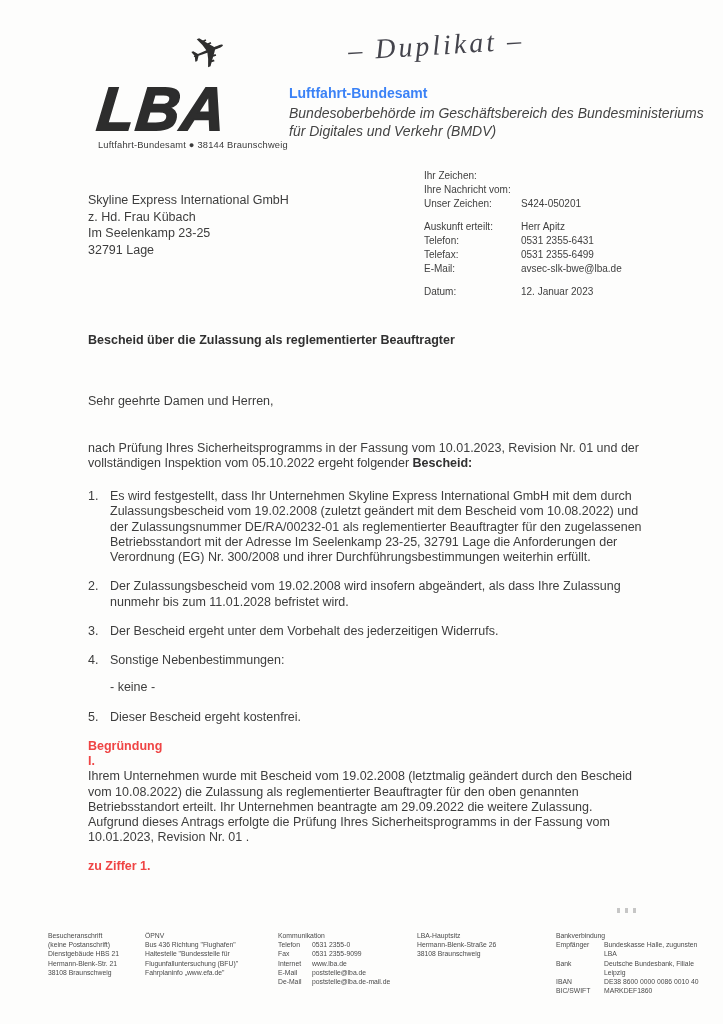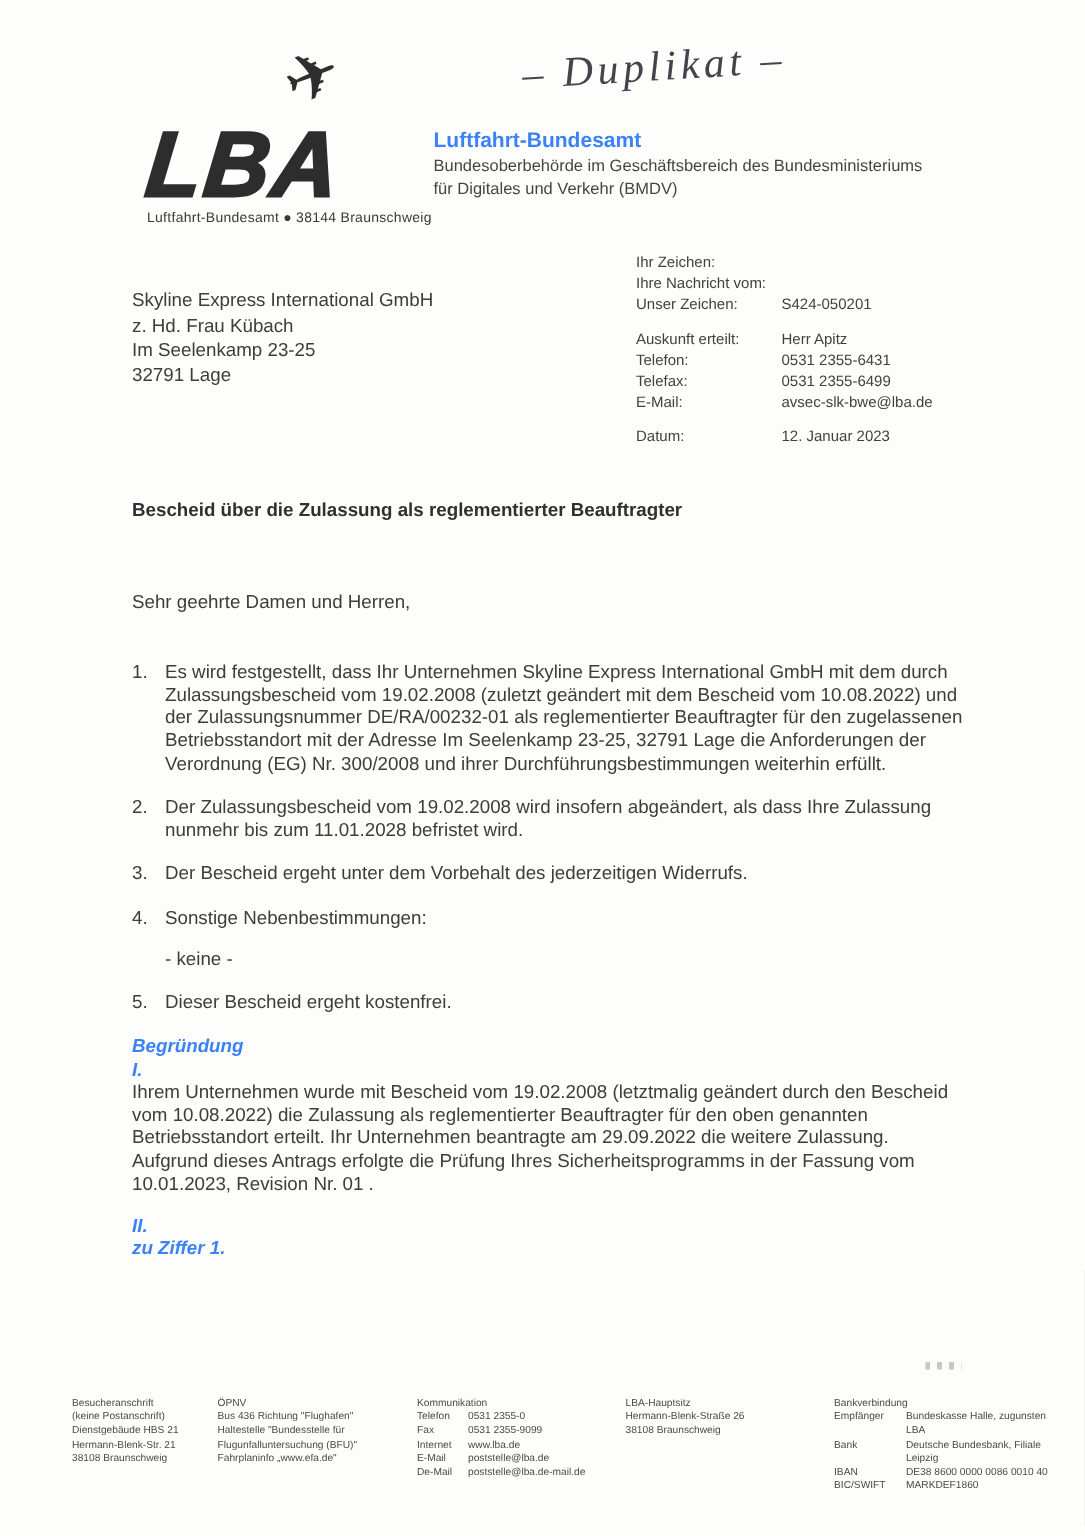--- a/index.html
+++ b/index.html
@@ -45,21 +45,21 @@
     transform: skewX(-6deg) scaleY(1.02);
     letter-spacing: 2px;
     -webkit-text-stroke: 2px #2d2d2d;
   }
   .sender-line {
     position: absolute; left: 98px; top: 140px;
     font-size: 9.3px; color: #3a3a3a; letter-spacing: 0.2px;
   }
   .agency { position: absolute; left: 289px; top: 85px; }
   .agency .agency-name { font-size: 14px; font-weight: bold; color: #3b82f6; margin-bottom: 3px; }
-  .agency .agency-sub { font-size: 11px; line-height: 1.32; color: #444; }
+  .agency .agency-sub { font-size: 14px; line-height: 1.32; color: #444; font-style: italic; }
   
   .recipient {
     position: absolute; left: 88px; top: 192px;
     font-size: 12.5px; line-height: 1.33; color: #3d3d3d;
   }
   .reference { position: absolute; left: 424px; top: 169px; font-size: 10px; color: #414141; }
   .ref-group { margin-bottom: 9px; }
   .ref-row { display: flex; line-height: 1.4; }
   .ref-label { width: 97px; flex: 0 0 97px; }
   .ref-value { flex: 1; }
@@ -68,21 +68,21 @@
   .body { position: absolute; left: 88px; top: 333px; width: 556px; font-size: 12.5px; line-height: 1.22; }
   .subject { font-weight: bold; color: #303030; margin-bottom: 46px; }
   .salutation { margin-bottom: 31px; }
   .intro { margin-bottom: 18px; }
   .intro b { color: #303030; }
   .list-item { display: flex; margin-bottom: 14px; }
   .list-item .num { flex: 0 0 22px; }
   .list-item .itext { flex: 1; }
   .sub-item { margin: -2px 0 14px 22px; }
   .begruendung { margin-top: 11px; }
-  .b-head { font-weight: bold; color: #3b82f6; font-style: italic; }
+  .b-head { font-weight: bold; color: #ef4444; }
   .section-gap { height: 13px; }
   
   .footer {
     position: absolute; left: 48px; top: 931px; right: 8px;
     display: flex;
     font-size: 6.8px; line-height: 1.35; color: #4a4a4a;
   }
   .fcol { margin-right: 10px; }
   .fcol-1 { width: 87px; }
   .fcol-2 { width: 123px; }
@@ -160,20 +160,21 @@
     </div>
     <div class="ref-row ref-date">
       <span class="ref-label">Datum:</span>
       <span class="ref-value">12. Januar 2023</span>
     </div>
   </div>
 
   <div class="body">
     <div class="subject">Bescheid über die Zulassung als reglementierter Beauftragter</div>
     <div class="salutation">Sehr geehrte Damen und Herren,</div>
+    <div class="intro"><span>nach Prüfung Ihres Sicherheitsprogramms in der Fassung vom 10.01.2023, Revision Nr. 01 und der vollständigen Inspektion vom 05.10.2022 ergeht folgender </span><b>Bescheid:</b></div>
 
     <div class="list-item">
       <span class="num">1.</span>
       <span class="itext">Es wird festgestellt, dass Ihr Unternehmen Skyline Express International GmbH mit dem durch Zulassungsbescheid vom 19.02.2008 (zuletzt geändert mit dem Bescheid vom 10.08.2022) und der Zulassungsnummer DE/RA/00232-01 als reglementierter Beauftragter für den zugelassenen Betriebsstandort mit der Adresse Im Seelenkamp 23-25, 32791 Lage die Anforderungen der Verordnung (EG) Nr. 300/2008 und ihrer Durchführungsbestimmungen weiterhin erfüllt.</span>
     </div>
     <div class="list-item">
       <span class="num">2.</span>
       <span class="itext">Der Zulassungsbescheid vom 19.02.2008 wird insofern abgeändert, als dass Ihre Zulassung nunmehr bis zum 11.01.2028 befristet wird.</span>
     </div>
     <div class="list-item">
@@ -188,21 +189,20 @@
     <div class="list-item">
       <span class="num">5.</span>
       <span class="itext">Dieser Bescheid ergeht kostenfrei.</span>
     </div>
 
     <div class="begruendung">
       <div class="b-head">Begründung</div>
       <div class="b-head">I.</div>
       <div>Ihrem Unternehmen wurde mit Bescheid vom 19.02.2008 (letztmalig geändert durch den Bescheid vom 10.08.2022) die Zulassung als reglementierter Beauftragter für den oben genannten Betriebsstandort erteilt. Ihr Unternehmen beantragte am 29.09.2022 die weitere Zulassung. Aufgrund dieses Antrags erfolgte die Prüfung Ihres Sicherheitsprogramms in der Fassung vom 10.01.2023, Revision Nr. 01 .</div>
       <div class="section-gap"></div>
-      <div class="b-head">II.</div>
       <div class="b-head">zu Ziffer 1.</div>
     </div>
   </div>
 
   <div class="artifact"></div>
 
   <div class="footer">
     <div class="fcol fcol-1">
       <div>Besucheranschrift</div>
       <div>(keine Postanschrift)</div>

